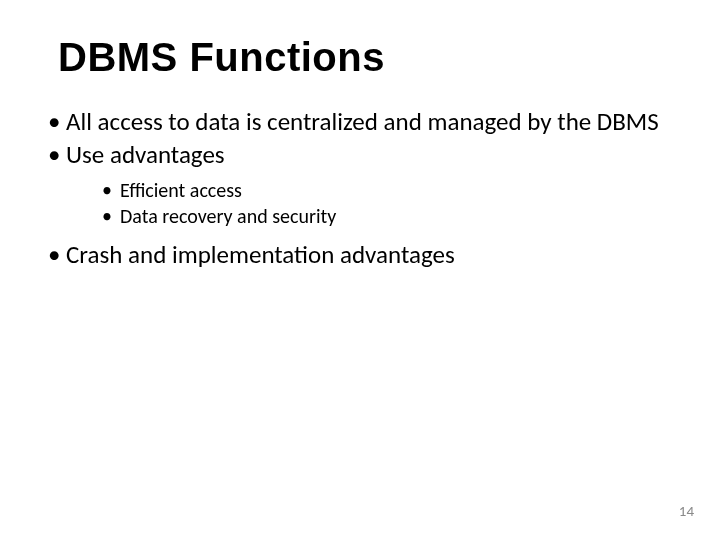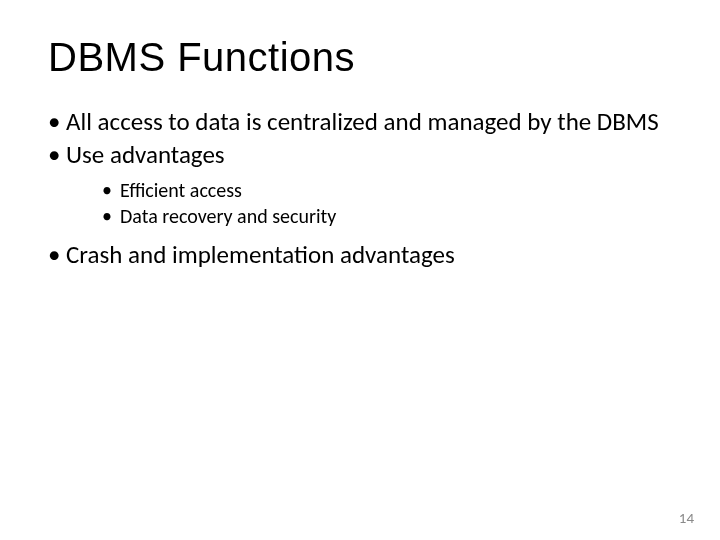--- a/index.html
+++ b/index.html
@@ -1,24 +1,25 @@
 <!DOCTYPE html>
 <html><head>
 <meta charset="utf-8">
 <style>
   * { margin: 0; padding: 0; box-sizing: border-box; }
   html, body { width: 720px; height: 540px; background: #fff; font-family: Calibri, Arial, sans-serif; color: #000; }
   .slide { width: 720px; height: 540px; position: relative; padding: 36px 48px 24px 48px; }
   .title {
     font-family: "Comic Sans MS", "Comic Sans", cursive, sans-serif;
-    font-weight: 400;
+    font-weight: 700;
     font-size: 40px;
     line-height: 1.05;
     margin-bottom: 28px;
     letter-spacing: 0.5px;
+    margin-left: 10px;
   }
   ul { list-style: none; }
   .lvl1 > li {
     position: relative;
     padding-left: 18px;
     font-size: 25px;
     line-height: 1.25;
     margin-bottom: 2px;
   }
   .lvl1 > li::before {
@@ -40,21 +41,21 @@
   }
   .lvl2 > li::before {
     content: "•";
     position: absolute;
     left: 0;
     top: 0;
   }
   .pagenum {
     position: absolute;
     right: 26px;
-    bottom: 13px;
+    bottom: 20px;
     font-size: 15px;
     color: #8a8a8a;
     text-align: right;
   }
 </style>
 </head>
 <body>
 
 <div class="slide">
   <h1 class="title">DBMS  Functions</h1>

